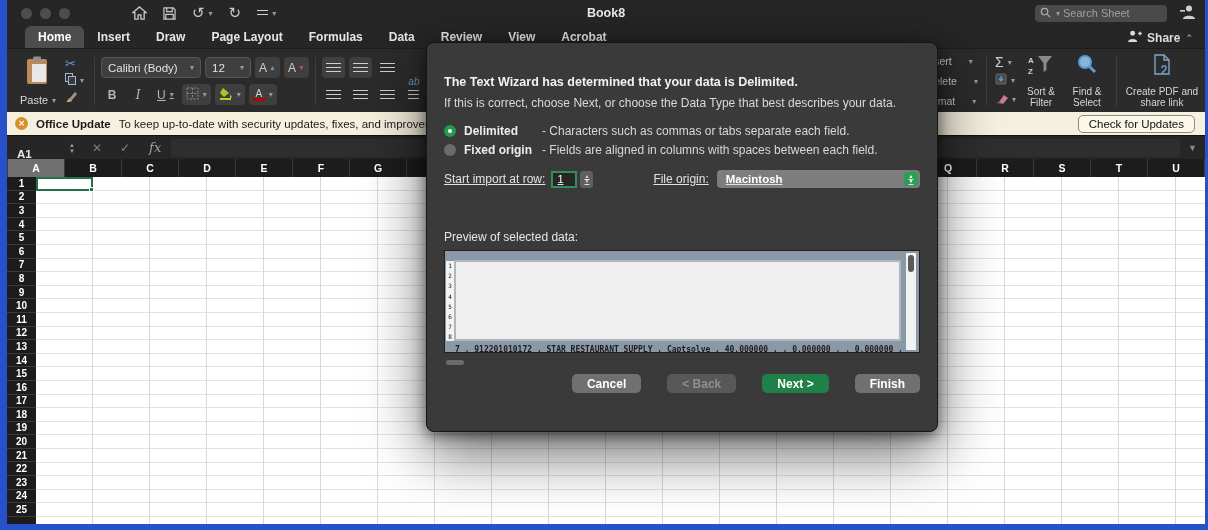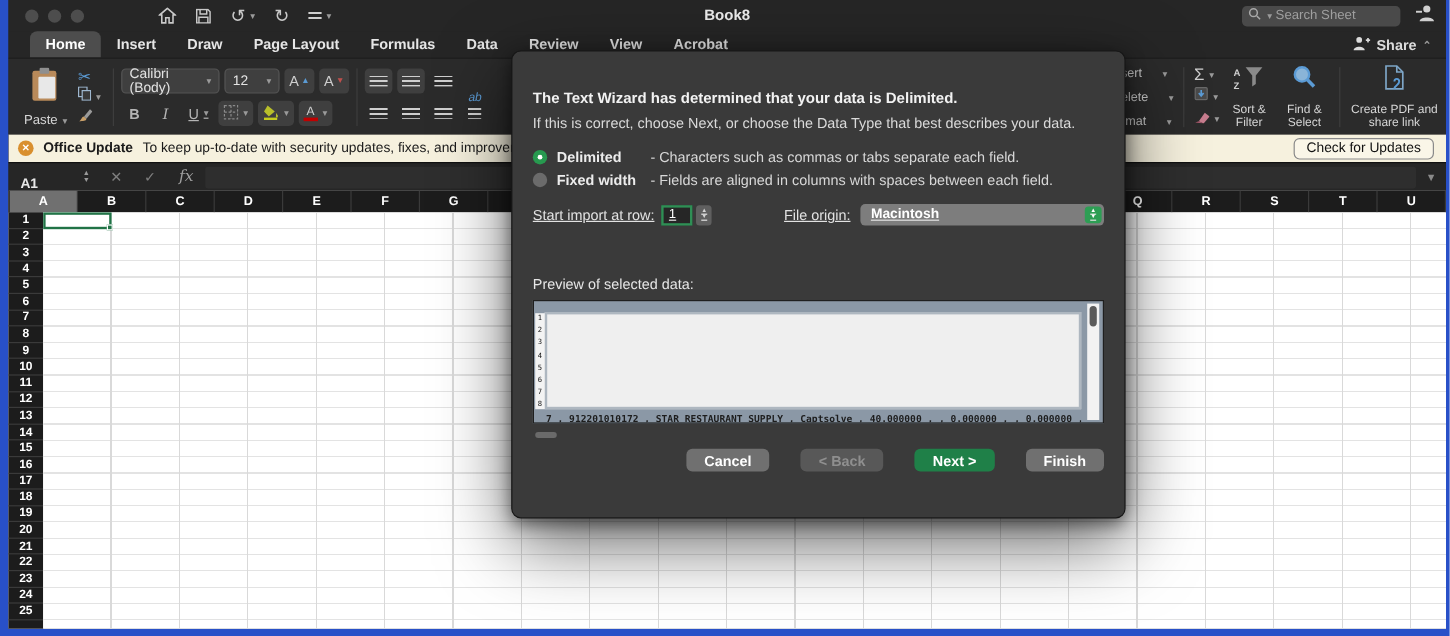--- a/index.html
+++ b/index.html
@@ -215,21 +215,21 @@
             <span><svg width="12" height="12" viewBox="0 0 12 12">
                 <path d="M1 11 C3 10 3 7 5 7 L7 9 C7 11 4 11 1 11 Z" fill="#c9a06a"></path>
                 <path d="M5 7 L10 1 L12 3 L7 9 Z" fill="#9a9a9a"></path>
               </svg></span>
           </span>
       </div>
     </div>
     <div class="rb-divider"></div>
     <div class="font-group">
       <div class="fg-row">
-        <div class="select-like" style="width:82px;">
+        <div class="select-like" style="width:100px;">
             <span>Calibri (Body)</span>
             <span class="caret">▾</span>
           </div>
         <div class="select-like" style="width:46px;">
             <span>12</span>
             <span class="caret">▾</span>
           </div>
         <div class="sq-btn">
             <span>A</span>
             <span style="color:#5b9bd5; font-size:7px;">▲</span>
@@ -456,21 +456,21 @@
       <div class="dlg-heading">The Text Wizard has determined that your data is Delimited.</div>
       <div class="dlg-sub">If this is correct, choose Next, or choose the Data Type that best describes your data.</div>
       <div class="radio-group">
         <div class="radio-row">
           <span class="radio sel"></span>
           <span class="radio-label">Delimited</span>
           <span class="radio-desc">- Characters such as commas or tabs separate each field.</span>
         </div>
         <div class="radio-row">
           <span class="radio"></span>
-          <span class="radio-label">Fixed width</span>
+          <span class="radio-label">Fixed origin</span>
           <span class="radio-desc">- Fields are aligned in columns with spaces between each field.</span>
         </div>
       </div>
       <div class="ctl-row">
         <span>Start import at row:</span>
         <input class="row-input" style="margin-left: 6px;" value="1">
         <span class="spin">
             <span>▲</span>
             <span>▼</span>
           </span>

